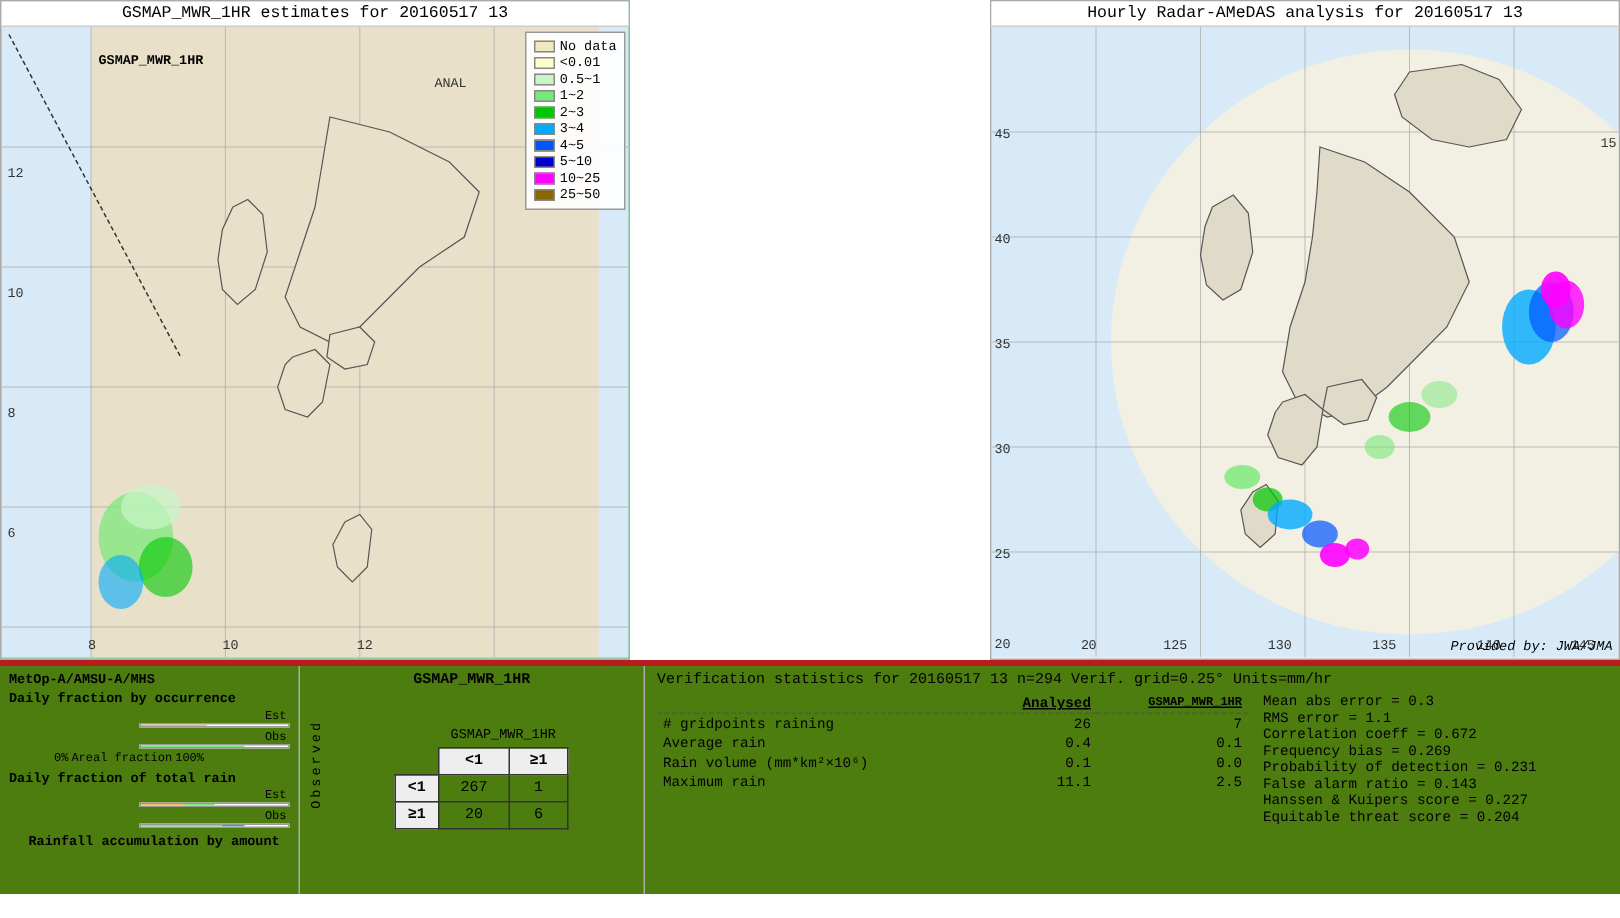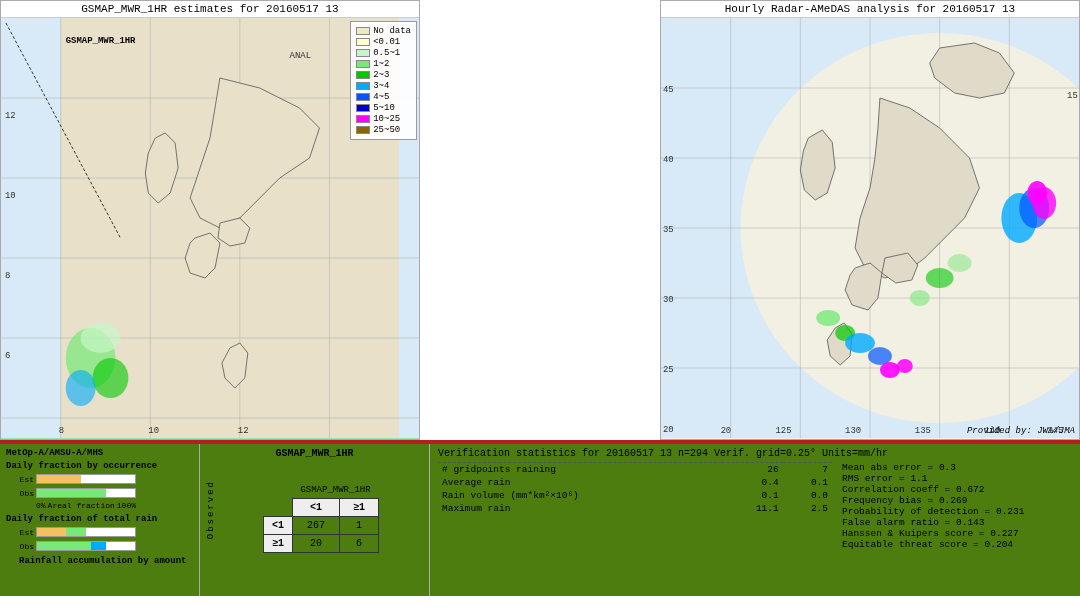--- a/index.html
+++ b/index.html
@@ -91,23 +91,24 @@
       text-align: center;
       font-family: 'Courier New', monospace;
     }
 
     .contingency-table th {
       background: #eee;
     }
 
     .bar-row {
       display: flex;
-      align-items: center;
+      align-items: flex-end;
       height: 12px;
       margin-bottom: 2px;
+      flex-direction: column;
     }
 
     .bar-name {
       width: 28px;
       font-size: 8px;
       text-align: right;
       margin-right: 2px;
     }
 
     .bar-track {
@@ -425,20 +426,25 @@
       </div>
     </div>
 
     <div style="flex:1; padding:4px 8px; font-size:9.5px; font-family:'Courier New',monospace;">
       <div class="verification-header">Verification statistics for 20160517 13  n=294  Verif. grid=0.25°  Units=mm/hr</div>
       <div style="display:flex; gap:10px;">
 
         <div style="flex:1;">
           <table class="stats-table">
             <tbody>
+                <tr>
+              <td style="width:55%;"></td>
+              <td class="col-header numeric-val">Analysed</td>
+              <td class="col-header numeric-val" style="font-size:8px;">GSMAP_MWR_1HR</td>
+            </tr>
             <tr>
               <td colspan="3" style="border-top:1px dashed #555; padding:0;"></td>
             </tr>
             <tr>
               <td># gridpoints raining</td>
               <td class="numeric-val">26</td>
               <td class="numeric-val">7</td>
             </tr>
             <tr>
               <td>Average rain</td>

